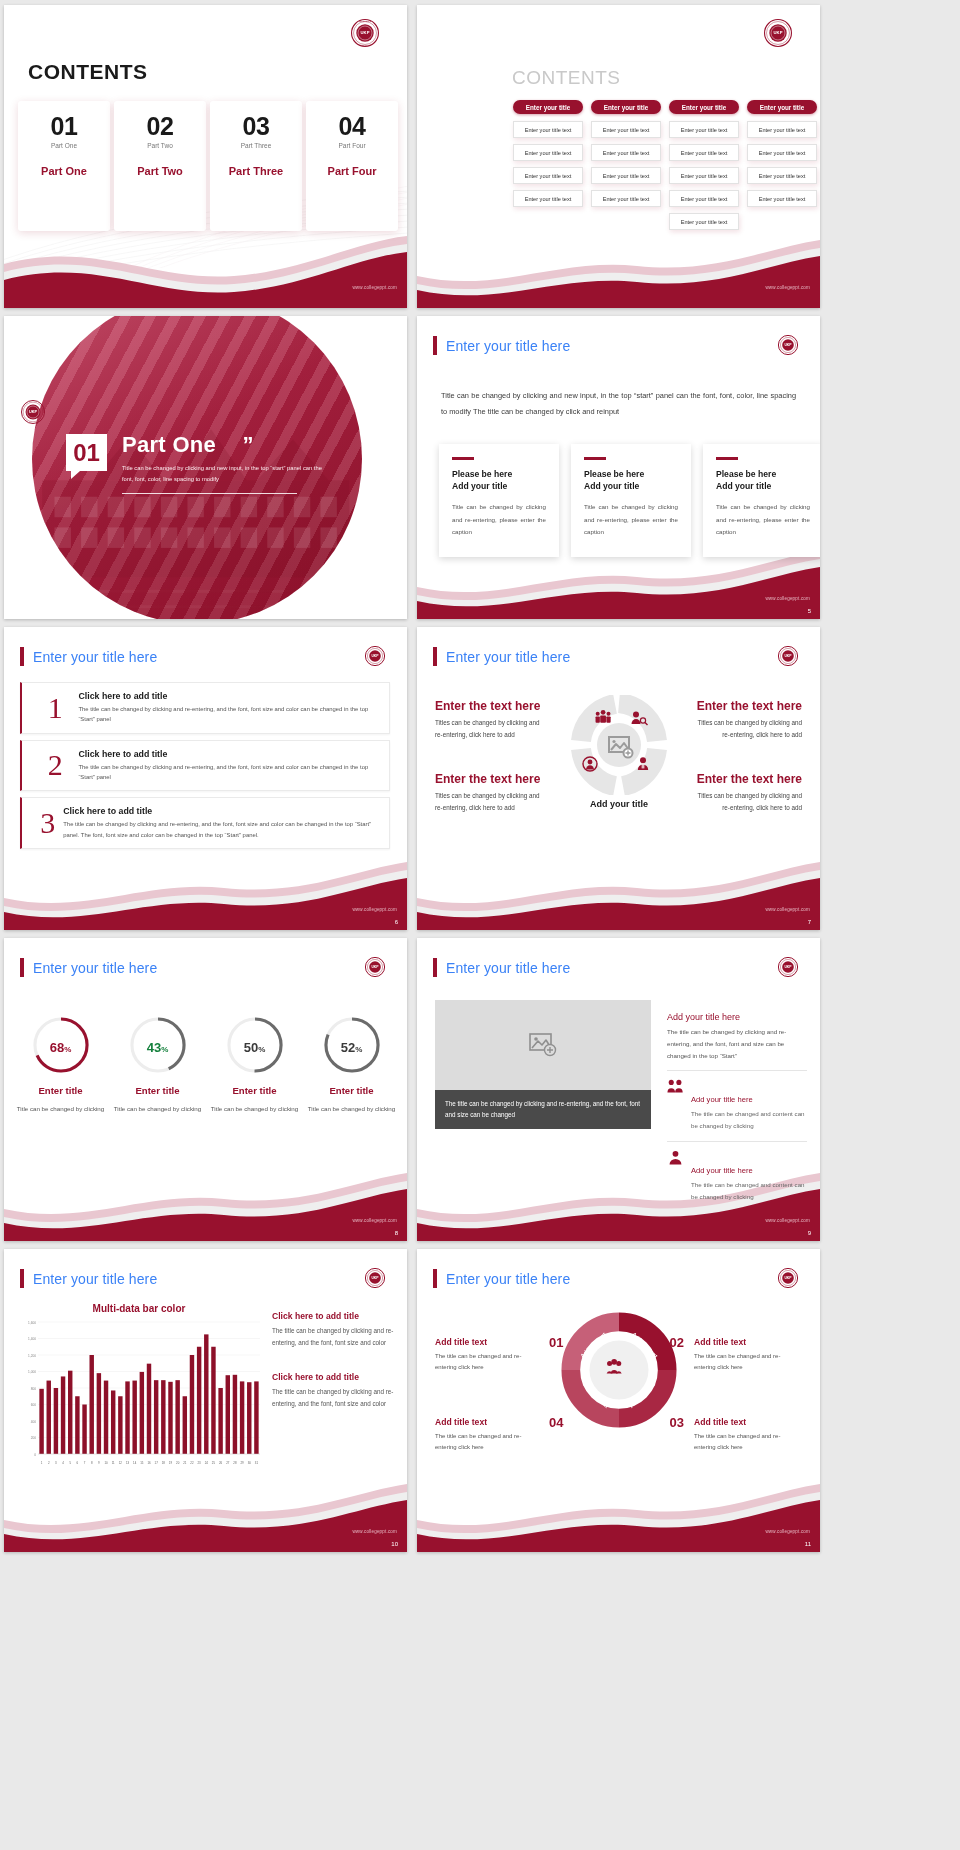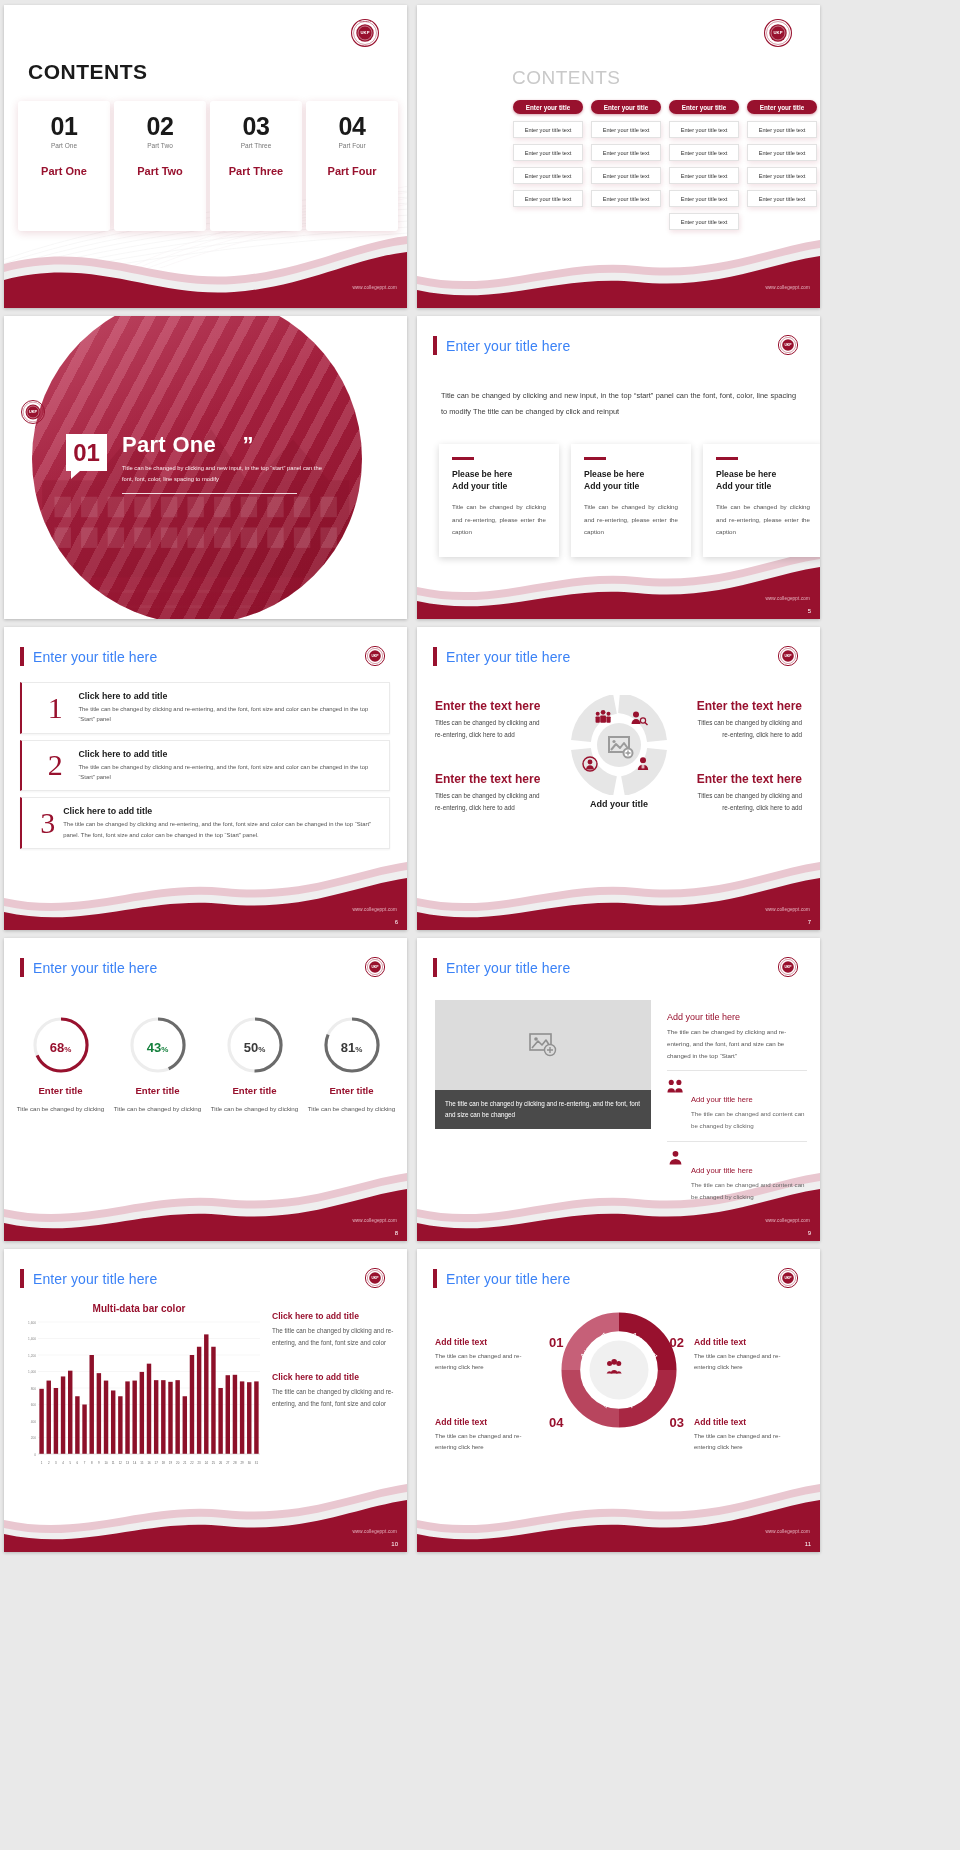--- a/index.html
+++ b/index.html
@@ -565,21 +565,21 @@
         <div class="s7-t" style="margin-top:30px; color:#98112e;">Enter title</div>
         <div class="s7-d">Title can be changed by clicking</div>
       </div>
 
       <div class="s7-item">
         <svg class="s7-ring" viewBox="0 0 100 100">
           <circle cx="50" cy="50" r="42" fill="none" stroke="#ededed" stroke-width="5"></circle>
           <circle cx="50" cy="50" r="42" fill="none" stroke="#6b6b6b" stroke-width="5" stroke-dasharray="213.7 50.2" transform="rotate(-90 50 50)"></circle>
         </svg>
         <div class="s7-val" style="margin-top:-40px; color:#3a3a3a;">
-          <span>81</span><span class="pc">%</span>
+          <span>52</span><span class="pc">%</span>
         </div>
         <div class="s7-t" style="margin-top:30px; color:#98112e;">Enter title</div>
         <div class="s7-d">Title can be changed by clicking</div>
       </div>
     </div>
 
     <div class="wave">
       <svg viewBox="0 0 403 72" preserveAspectRatio="none">
         <path d="M0 40 C80 58 140 22 220 30 C300 38 350 12 403 4 L403 72 L0 72 Z" fill="#e9c7d0"></path>
         <path d="M0 48 C80 66 140 30 220 38 C300 46 350 20 403 12 L403 72 L0 72 Z" fill="#efefef"></path>

